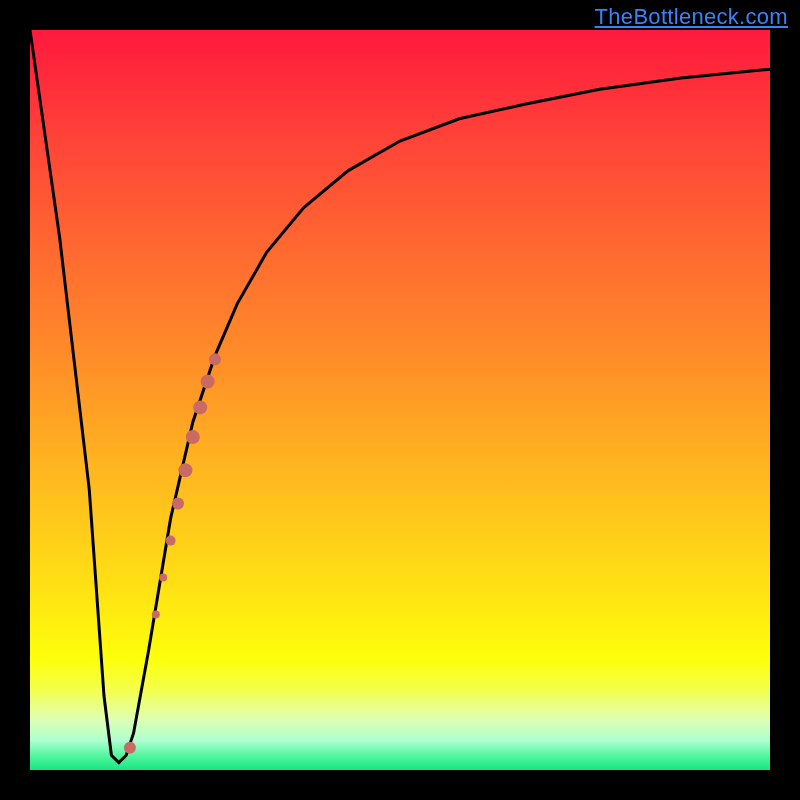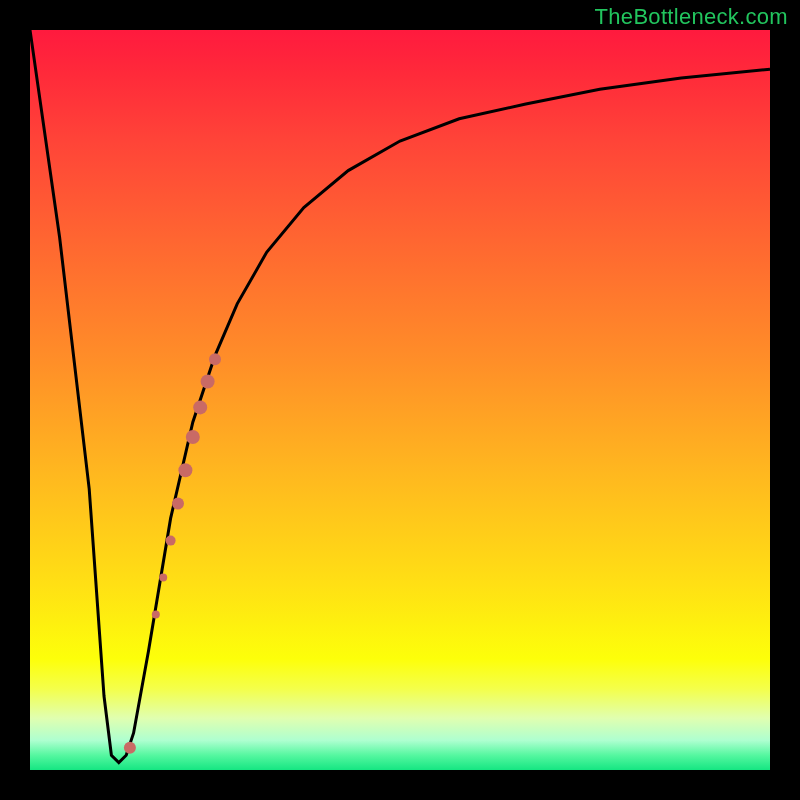--- a/index.html
+++ b/index.html
@@ -44,24 +44,25 @@
       #e0ffb0 93%,
       #aeffd0 96%,
       #55f7a0 98%,
       #15e682 100%
     );
   }
   .watermark {
     position: absolute;
     top: 4px;
     right: 12px;
-    color: #22c55e;
+    color: #3b82f6;
     font-size: 22px;
     font-weight: 500;
     letter-spacing: 0.3px;
+    text-decoration: underline;
   }
   svg.curve {
     position: absolute;
     inset: 0;
   }
 </style>
 </head>
 <body>
 
 <div class="frame">

